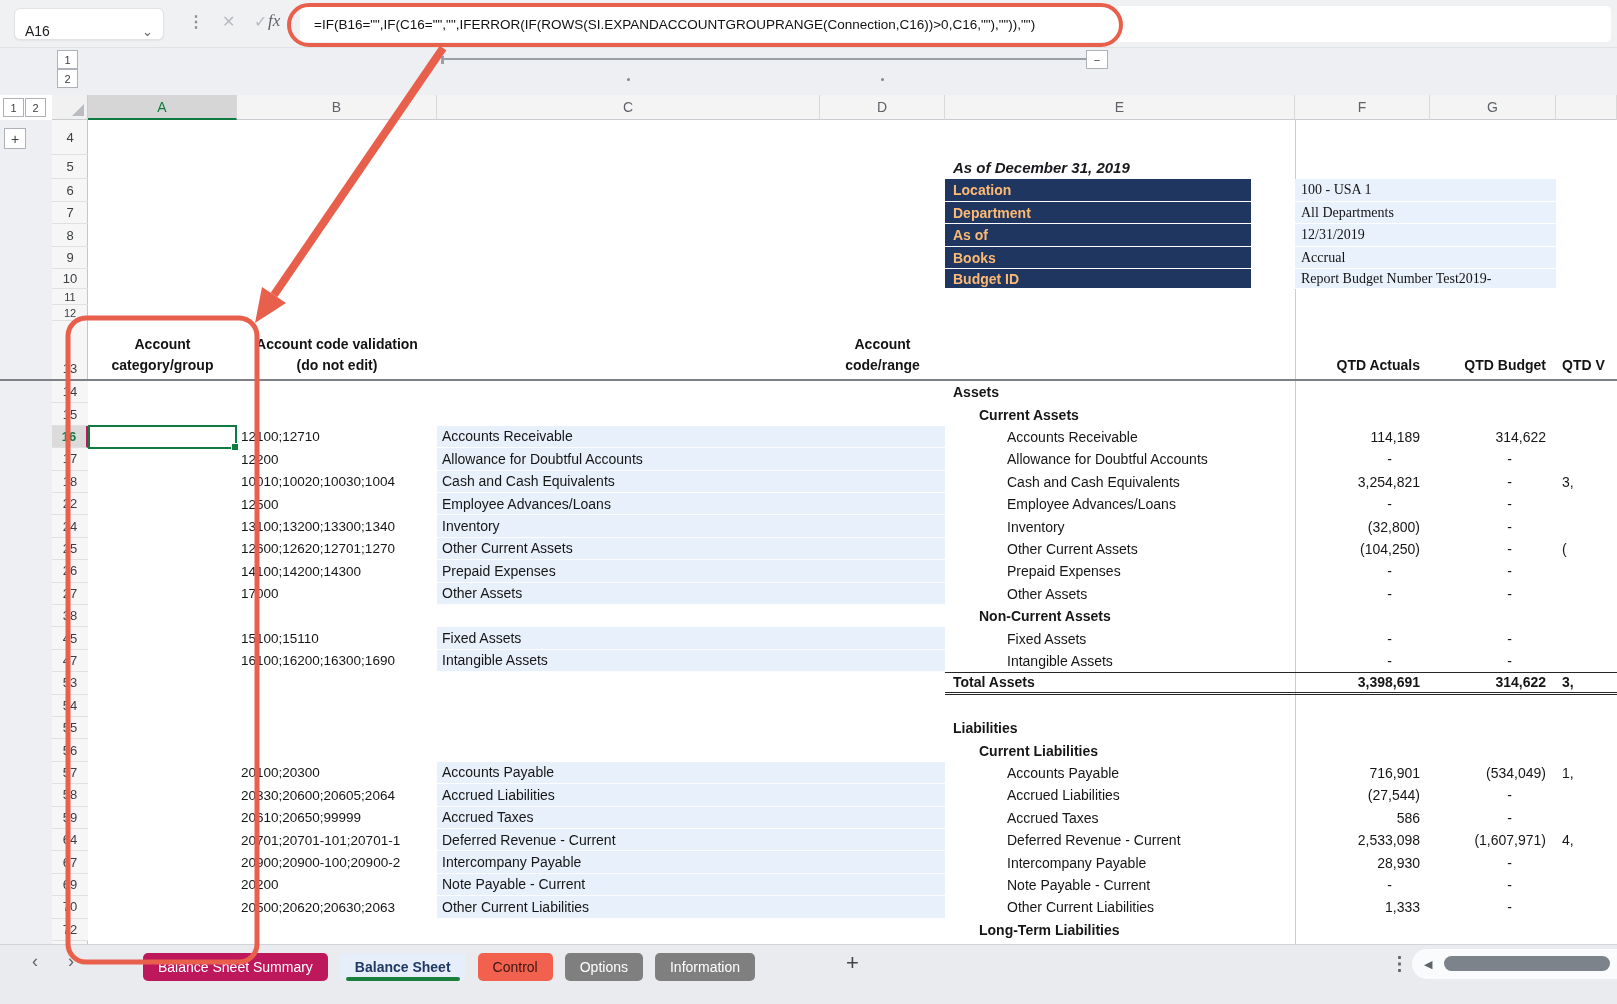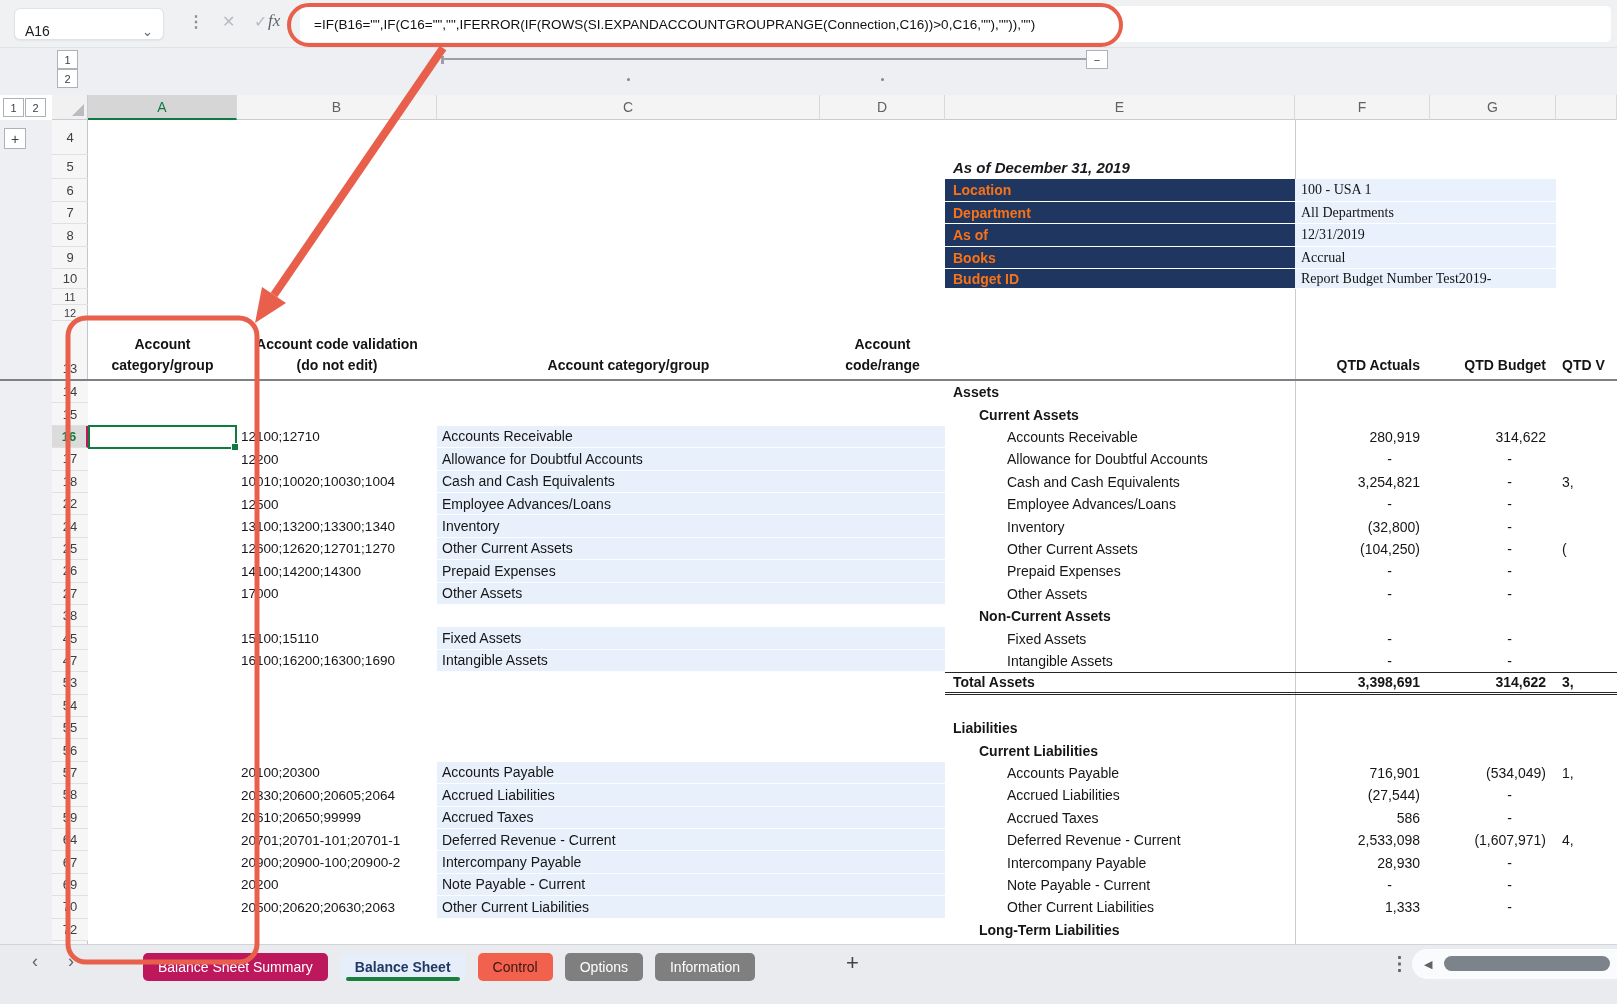--- a/index.html
+++ b/index.html
@@ -36,21 +36,21 @@
   #rowhdr-bg { position:absolute; left:52px; top:0; width:36px; height:824px; background:#f6f6f6; border-right:1px solid #c3c7cb; }
   .trh { position:absolute; left:52px; width:36px; border-bottom:1px solid #e0e0e0; color:#3c4043; font-size:13px; display:flex; align-items:center; justify-content:center; }
   .trh.small { font-size:11px; }
   #r13hdr { position:absolute; left:52px; top:201px; width:36px; height:59px; border-bottom:1px solid #e0e0e0; color:#3c4043; font-size:13px; display:flex; align-items:flex-end; justify-content:center; padding-bottom:3px; }
   #plus-btn { position:absolute; left:4px; top:8px; width:22px; height:21px; background:#fff; border:1px solid #adb2b8; color:#3c4043; font-size:14px; display:flex; align-items:center; justify-content:center; }
   #vline { position:absolute; left:1295px; top:0; width:1px; height:824px; background:#c9cdd1; }
   #freeze-line { position:absolute; left:0; top:259px; width:1617px; height:2px; background:#7d8084; }
 
   #rpt-title { position:absolute; left:953px; top:5px; font-size:24px; font-weight:700; color:#2e4d80; white-space:nowrap; }
   #rpt-sub { position:absolute; left:953px; top:39px; font-size:15px; font-weight:600; font-style:italic; color:#17191d; white-space:nowrap; }
-  .inf-lb { position:absolute; left:945px; width:350px; background:#1f3660; color:#f97316; font-weight:700; font-size:14px; display:flex; align-items:center; padding-left:8px; border-bottom:1px solid #fff;text-align:right; }
+  .inf-lb { position:absolute; left:945px; width:306px; background:#1f3660; color:#fdba74; font-weight:700; font-size:14px; display:flex; align-items:center; padding-left:8px; border-bottom:1px solid #fff;text-align:right; }
   .inf-val { position:absolute; left:1295px; width:261px; background:#e8f1fc; color:#141414; font-size:14px; display:flex; align-items:center; padding-left:6px; border-bottom:1px solid #fff; white-space:nowrap; overflow:hidden;font-family:Liberation Serif, serif; }
 
   .h13 { position:absolute; top:201px; height:59px; display:flex; flex-direction:column; justify-content:flex-end; align-items:center; font-weight:700; font-size:14px; line-height:21px; padding-bottom:4px; color:#141414; white-space:nowrap; overflow:hidden; }
   .h13.rgt { align-items:flex-end; padding-right:10px; }
   .h13.lft { align-items:flex-start; padding-left:6px; }
 
   .dr { position:absolute; left:0; width:1617px; height:22.4px; }
   .rh2 { position:absolute; left:52px; top:0; width:36px; height:100%; background:#f6f6f6; border-bottom:1px solid #e0e0e0; color:#3c4043; font-size:13px; display:flex; align-items:center; justify-content:center; }
   .rh2.sel { background:#dbdbdb; color:#0f7b40; font-weight:700; border-right:2px solid #be185d; }
   .dc { position:absolute; top:0; height:100%; font-size:14px; display:flex; align-items:center; white-space:nowrap; overflow:hidden; color:#161616; }
@@ -164,23 +164,20 @@
       </div>
 
     <div class="h13" style="left:88px;  width:149px;">
       <span>Account</span>
         <span>category/group</span>
     </div>
     <div class="h13" style="left:237px; width:200px;">
       <span>Account code validation</span>
         <span>(do not edit)</span>
     </div>
-    <div class="h13" style="left:437px; width:383px;">
-      <span>Account category/group</span>
-    </div>
     <div class="h13" style="left:820px; width:125px;">
       <span>Account</span>
         <span>code/range</span>
     </div>
     <div class="h13 rgt" style="left:1295px; width:135px;">
       <span>QTD Actuals</span>
     </div>
     <div class="h13 rgt" style="left:1430px; width:126px;">
       <span>QTD Budget</span>
     </div>
@@ -196,21 +193,21 @@
         <div class="dr" style="top: 283.4px;">
           <div class="rh2">15</div>
           <div class="dc ce i1 bold" style="left: 945px; width: 350px;">Current Assets</div>
         </div>
         <div class="dr" style="top: 305.8px;">
           <div class="rh2 sel">16</div>
           <div class="dc cb" style="left: 237px; width: 200px;">12100;12710</div>
           <div class="dc cc" style="left: 437px; width: 383px;">Accounts Receivable</div>
           <div class="dc cd" style="left: 820px; width: 125px;"></div>
           <div class="dc ce i2" style="left: 945px; width: 350px;">Accounts Receivable</div>
-          <div class="dc cf" style="left: 1295px; width: 135px;">280,919</div>
+          <div class="dc cf" style="left: 1295px; width: 135px;">114,189</div>
           <div class="dc cg" style="left: 1430px; width: 126px;">314,622</div>
           <div class="selbox"></div>
         </div>
         <div class="dr" style="top: 328.2px;">
           <div class="rh2">17</div>
           <div class="dc cb" style="left: 237px; width: 200px;">12200</div>
           <div class="dc cc" style="left: 437px; width: 383px;">Allowance for Doubtful Accounts</div>
           <div class="dc cd" style="left: 820px; width: 125px;"></div>
           <div class="dc ce i2" style="left: 945px; width: 350px;">Allowance for Doubtful Accounts</div>
           <div class="dc cf dash" style="left: 1295px; width: 135px;">-</div>

